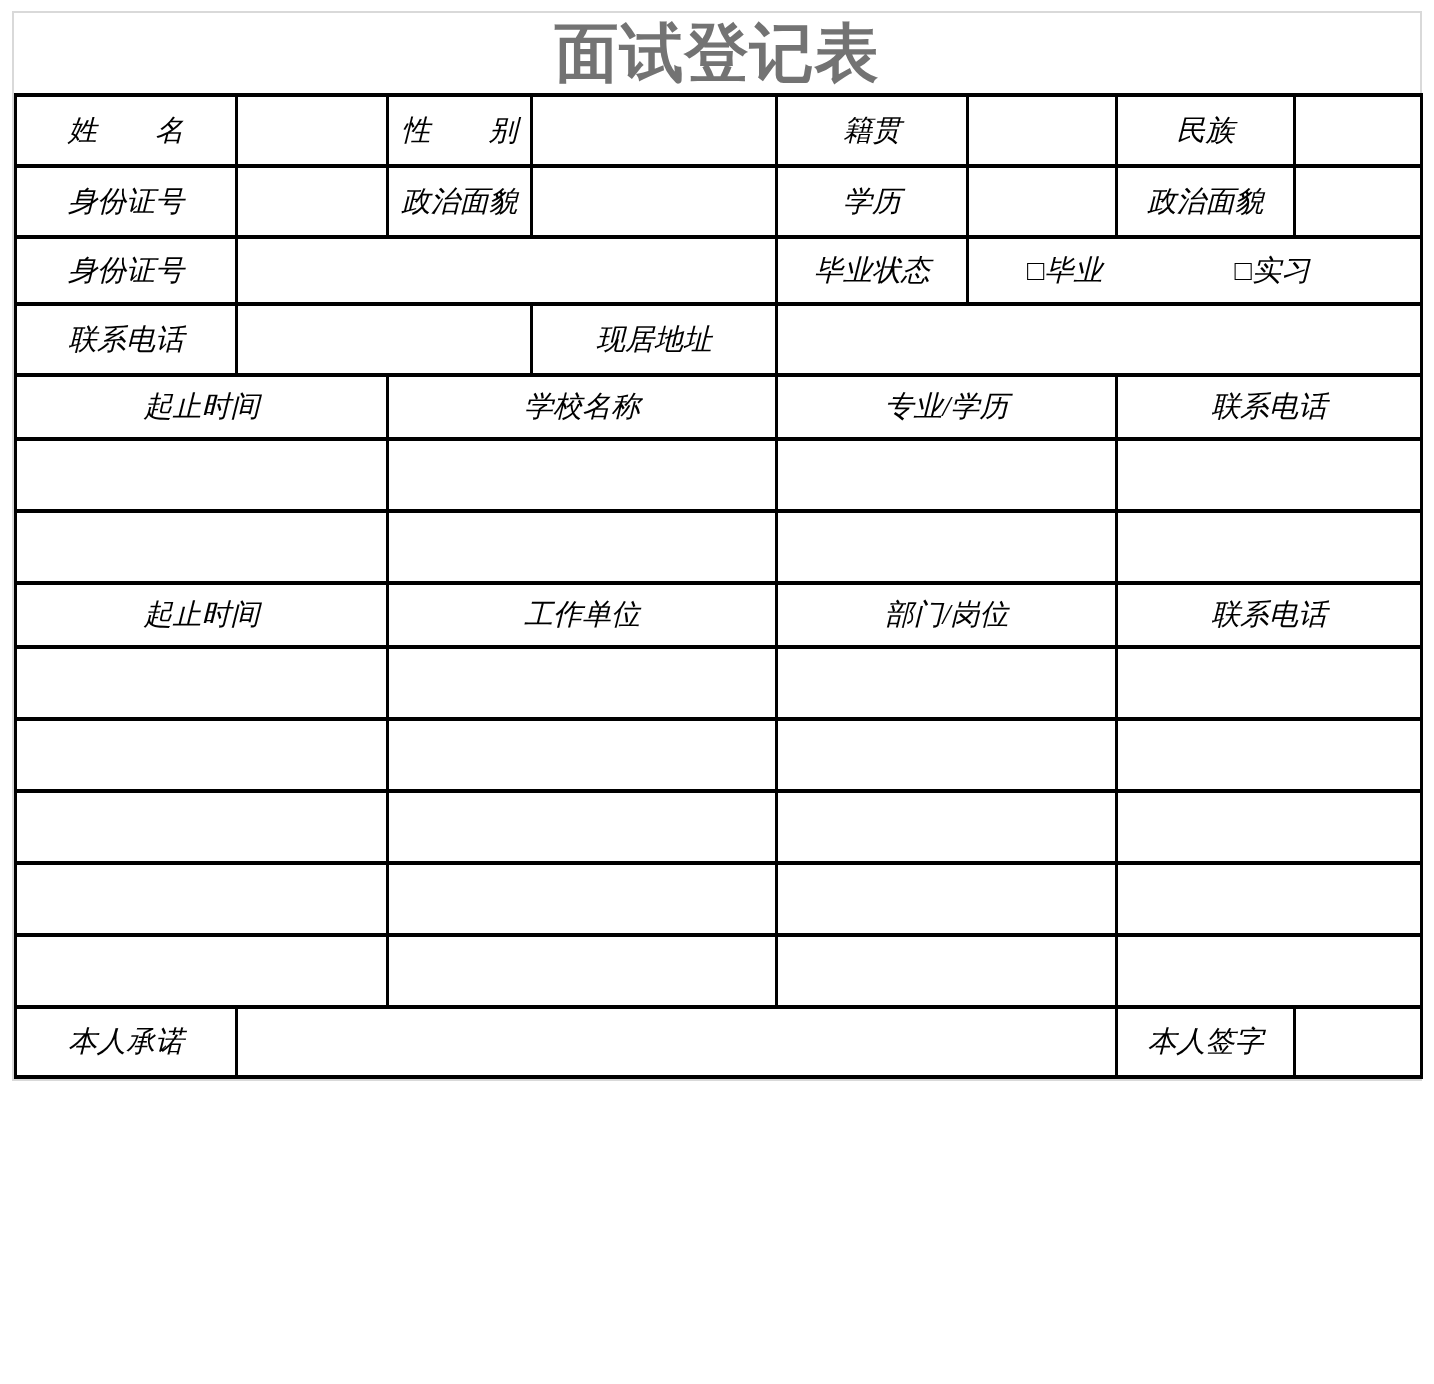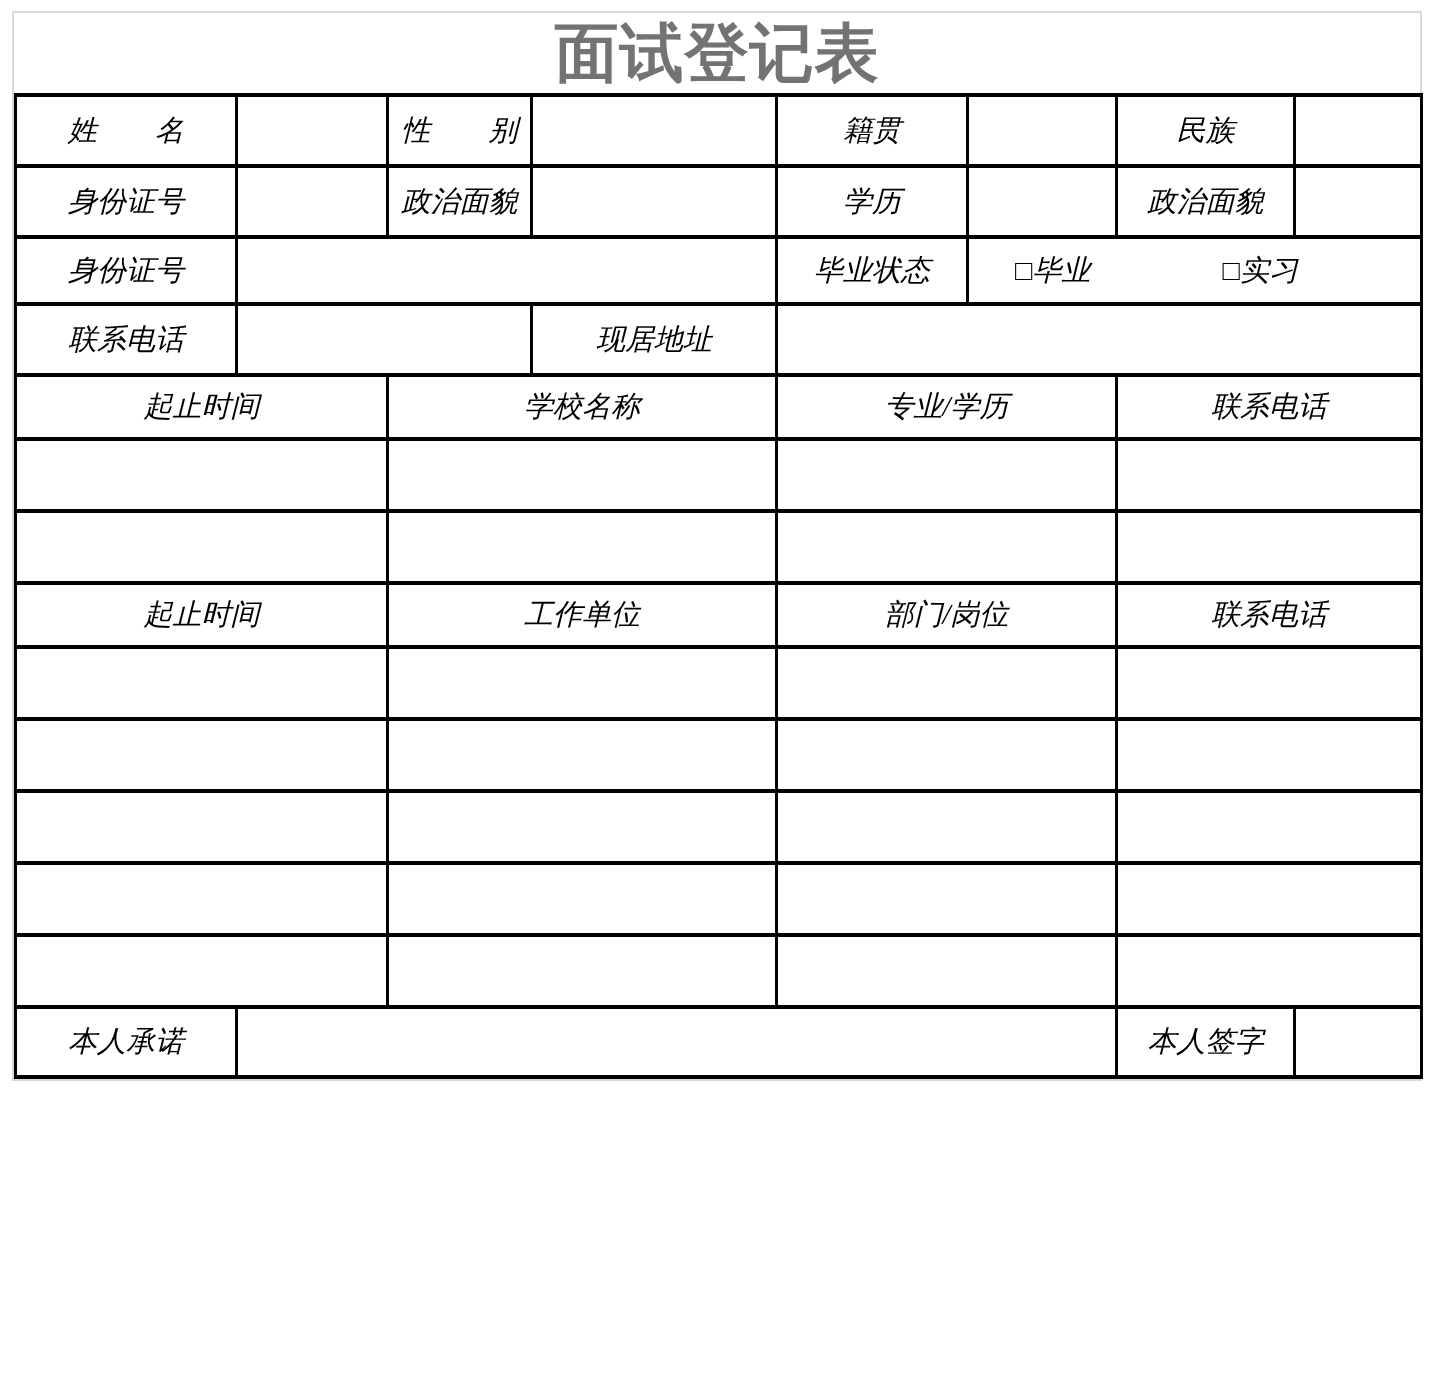--- a/index.html
+++ b/index.html
@@ -47,21 +47,21 @@
   tr.h-id     { height: 67px; }
   tr.h-head   { height: 64px; }
   tr.h-blank  { height: 72px; }
   tr.h-em     { height: 67px; }
   tr.h-self   { height: 72px; }
   tr.h-commit { height: 70px; }
   .opts {
     display: flex;
     align-items: center;
     justify-content: flex-start;
-    padding-left: 46px;
+    padding-left: 58px;
     column-gap: 132px;
   }
   .opts span { font-size: 29px; }
 </style>
 </head>
 <body>
 
 <div class="page">
   <div class="title">面试登记表</div>
 

